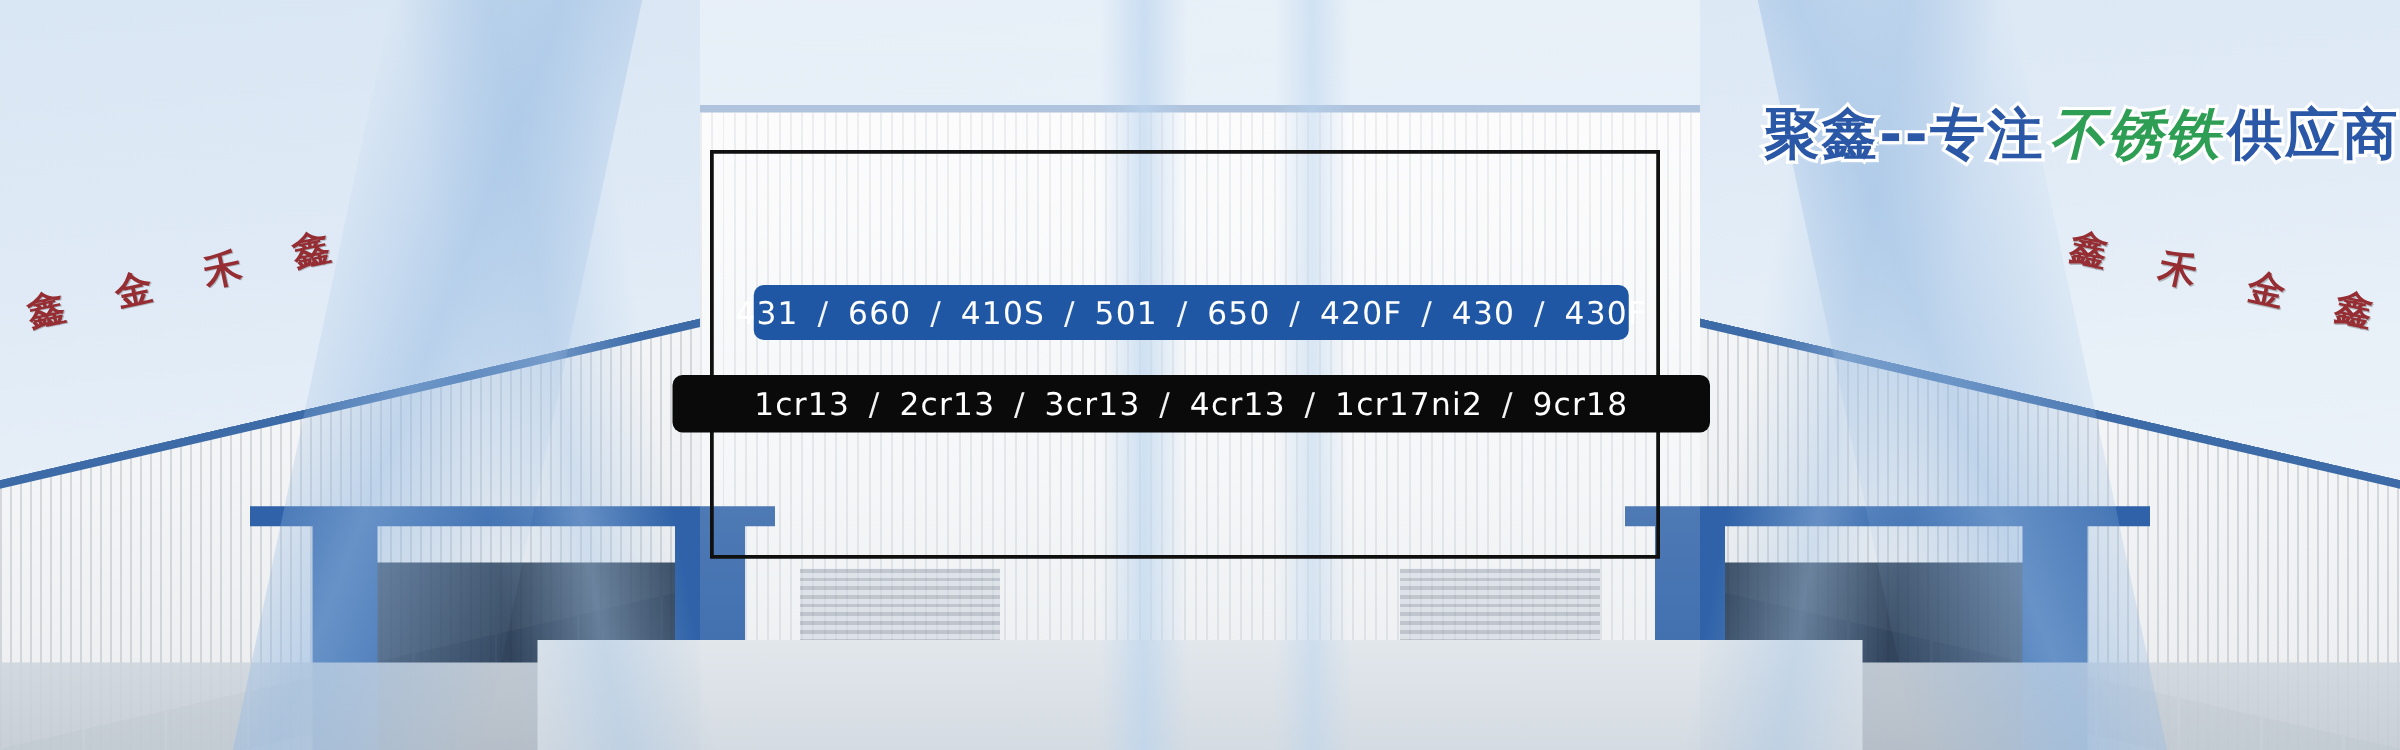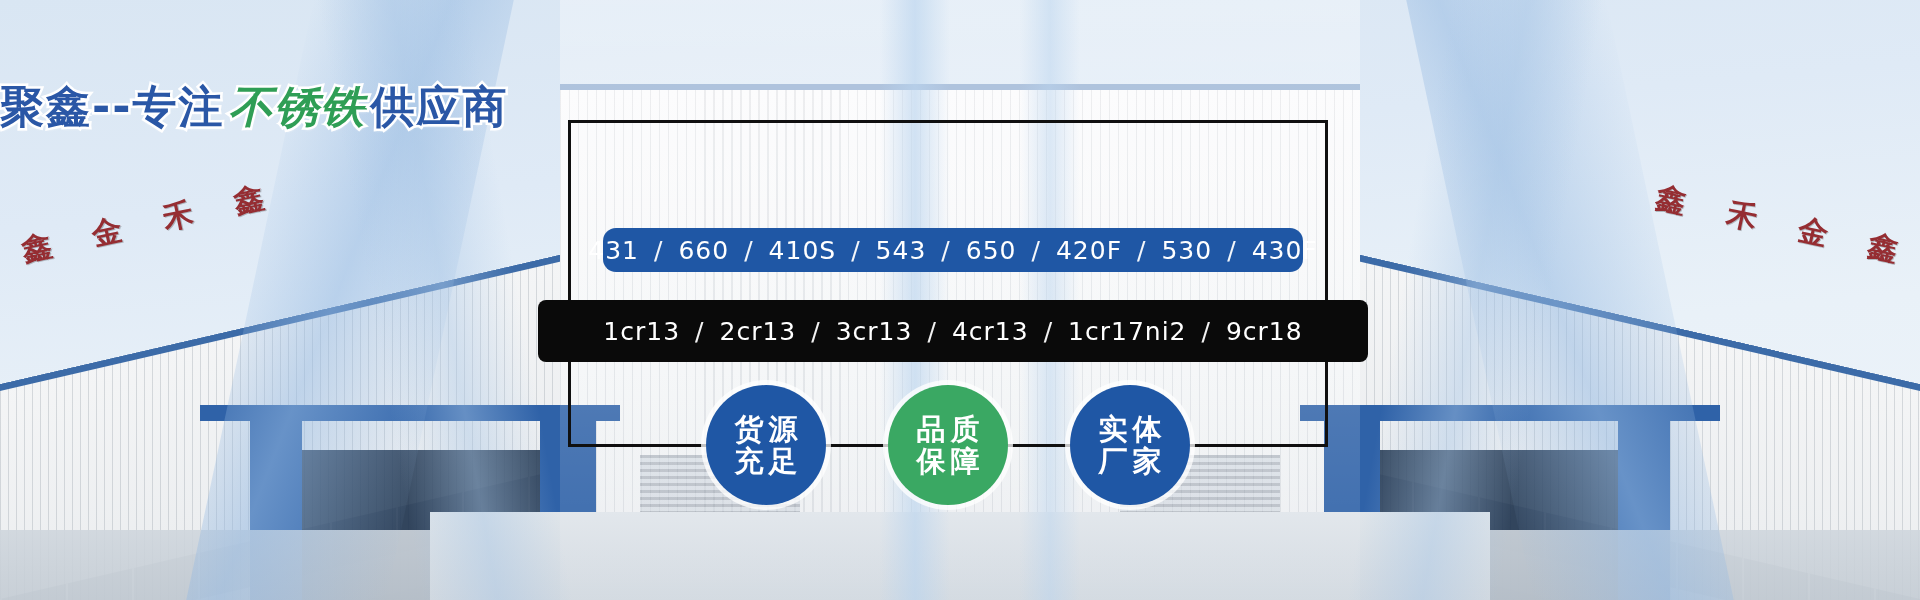--- a/index.html
+++ b/index.html
@@ -122,21 +122,21 @@
   
   .frame{
     position:absolute;left:568px;top:120px;width:760px;height:327px;
     border:3px solid #101010;
     box-sizing:border-box;
   }
 
   
   .headline{
     position:absolute;left:0;right:0;top:78px;
-    text-align:left;
+    text-align:right;
     white-space:nowrap;
     z-index:6;
   }
   .headline span{
     font-family:"DejaVu Sans","Liberation Sans",sans-serif;
     font-size:44px;font-weight:bold;letter-spacing:2px;
     -webkit-text-stroke:5px #ffffff;
     paint-order:stroke fill;
     text-shadow:0 2px 3px rgba(255,255,255,.95);
   }
@@ -146,24 +146,24 @@
 
   
   .pill{
     position:absolute;display:flex;align-items:center;justify-content:center;
     border-radius:8px;z-index:6;
     font-size:25px;letter-spacing:1px;
     font-family:"DejaVu Sans","Liberation Sans",sans-serif;
   }
   .pill-blue{
     left:603px;top:228px;width:700px;height:44px;
-    background:#1f57a5;color:#ffffff;border-radius:13px;
+    background:#1f57a5;color:#ffffff;
   }
   .pill-black{
-    left:538px;top:300px;width:830px;height:62px;
+    left:538px;top:300px;width:830px;height:46px;
     background:#0a0a0a;color:#ffffff;
   }
   .pill .seg{padding:0 6px;}
   .pill .sep{padding:0 9px;opacity:.95;}
 
   
   .badges{
     position:absolute;left:568px;top:380px;width:760px;height:130px;
     display:flex;align-items:center;justify-content:center;gap:62px;z-index:7;
   }
@@ -238,53 +238,39 @@
     <span class="hl-blue">聚鑫</span><span class="hl-dash">--</span><span class="hl-blue">专注</span><span class="hl-green">不锈铁</span><span class="hl-blue">供应商</span>
   </div>
 
   <div class="pill pill-blue" id="pill-blue">
       <span class="seg">431</span>
       <span class="sep">/</span>
       <span class="seg">660</span>
       <span class="sep">/</span>
       <span class="seg">410S</span>
       <span class="sep">/</span>
-      <span class="seg">543</span>
+      <span class="seg">501</span>
       <span class="sep">/</span>
       <span class="seg">650</span>
       <span class="sep">/</span>
       <span class="seg">420F</span>
       <span class="sep">/</span>
-      <span class="seg">530</span>
+      <span class="seg">430</span>
       <span class="sep">/</span>
       <span class="seg">430F</span>
     </div>
 
   <div class="pill pill-black" id="pill-black">
       <span class="seg">1cr13</span>
       <span class="sep">/</span>
       <span class="seg">2cr13</span>
       <span class="sep">/</span>
       <span class="seg">3cr13</span>
       <span class="sep">/</span>
       <span class="seg">4cr13</span>
       <span class="sep">/</span>
       <span class="seg">1cr17ni2</span>
       <span class="sep">/</span>
       <span class="seg">9cr18</span>
     </div>
 
-  <div class="badges">
-    <div class="badge blue">
-      <span>货源</span>
-      <span>充足</span>
-    </div>
-    <div class="badge green">
-      <span>品质</span>
-      <span>保障</span>
-    </div>
-    <div class="badge blue">
-      <span>实体</span>
-      <span>厂家</span>
-    </div>
-  </div>
 
 </div>
 
 </body></html>

